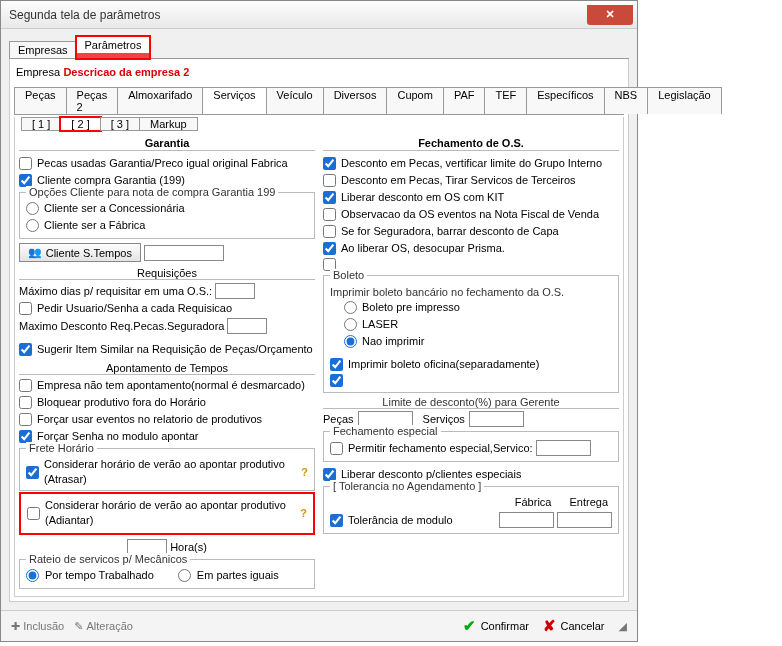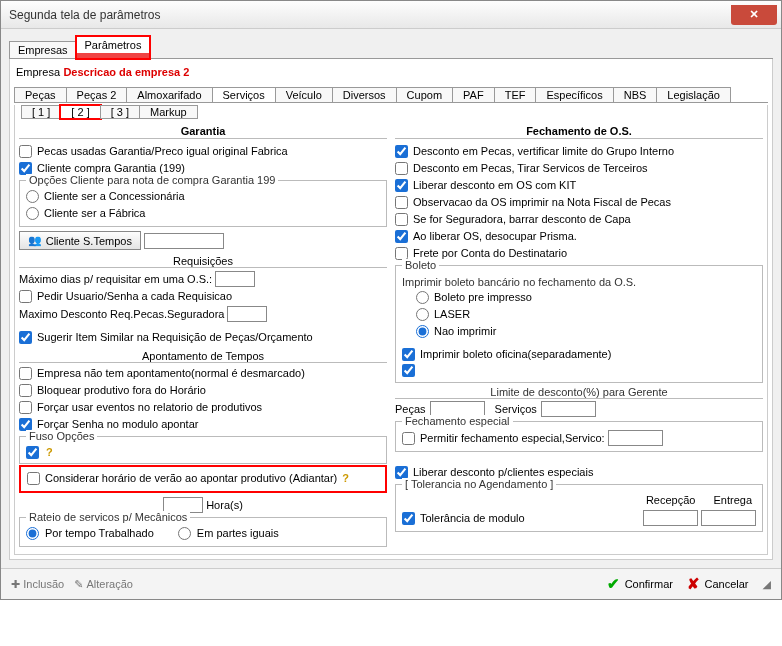--- a/index.html
+++ b/index.html
@@ -1,17 +1,17 @@
 <!DOCTYPE html>
 <html><head>
 <meta charset="utf-8">
 <style>
 * { box-sizing: border-box; font-family: "Segoe UI", Tahoma, sans-serif; font-size: 11px; }
 body { margin: 0; padding: 0; background: #fff; }
-.window { width: 782px; border: 1px solid #888; background: #f0f0f0; }
+.window { width: 638px; border: 1px solid #888; background: #f0f0f0; }
 .titlebar { height: 28px; background: linear-gradient(#fdfdfd,#e8e8e8); display:flex; align-items:center; justify-content:space-between; padding-left:8px; border-bottom:1px solid #ccc;}
 .titlebar-title { color:#333; font-size:12px;}
 .closebtn { width:46px; height:20px; background:#c94a3b; color:#fff; display:flex; align-items:center; justify-content:center; border-radius:0 0 3px 3px; margin-right:4px; font-weight:bold; cursor:pointer;}
 .content { padding:6px 8px 8px 8px; }
 .tabs { display:flex; align-items:flex-end; border-bottom:1px solid #999; }
 .tab { padding:2px 8px; border:1px solid #999; border-bottom:none; background:#f8f8f8; margin-right:-1px; cursor:pointer; position:relative;}
 .tab.active { background:#fff; border-bottom:6px solid #ef4444; top:1px;}
 .tab.hl { outline:2px solid #f00; outline-offset:-1px;}
 .emp-line { padding:4px 2px 6px 2px; font-size:12px;}
 .emp-label { color:#000;}
@@ -161,24 +161,25 @@
             <div class="row">
                 <input type="checkbox" style="">
                 <label>Forçar usar eventos no relatorio de produtivos</label>
               </div>
             <div class="row">
                 <input type="checkbox" checked="" style="">
                 <label>Forçar Senha no modulo apontar</label>
               </div>
 
             <div class="fieldset" style="padding-bottom:2px;">
-              <span class="legend">Fuso Opções</span>
+              <span class="legend">Frete Horário</span>
               <div>
                 <div class="row">
                     <input type="checkbox" checked="" style="">
+                    <label>Considerar horário de verão ao apontar produtivo (Atrasar)</label>
                     <span class="q">?</span>
                   </div>
               </div>
             </div>
             <div class="fieldset hl" style="margin-top:-2px;">
               <div class="row" style="margin-top:0;">
                   <input type="checkbox" style="">
                   <label>Considerar horário de verão ao apontar produtivo (Adiantar)</label>
                   <span class="q">?</span>
                 </div>
@@ -212,33 +213,32 @@
             <div class="row">
                 <input type="checkbox" style="">
                 <label>Desconto em Pecas, Tirar Servicos de Terceiros</label>
               </div>
             <div class="row">
                 <input type="checkbox" checked="" style="">
                 <label>Liberar desconto em OS com KIT</label>
               </div>
             <div class="row">
                 <input type="checkbox" style="">
-                <label>Observacao da OS imprimir na Nota Fiscal de Pecas</label>
+                <label>Observacao da OS eventos na Nota Fiscal de Venda</label>
               </div>
             <div class="row">
                 <input type="checkbox" style="">
                 <label>Se for Seguradora, barrar desconto de Capa</label>
               </div>
             <div class="row">
                 <input type="checkbox" checked="" style="">
                 <label>Ao liberar OS, desocupar Prisma.</label>
               </div>
             <div class="row">
                 <input type="checkbox" style="">
-                <label>Frete por Conta do Destinatario</label>
               </div>
 
             <div class="fieldset">
               <span class="legend">Boleto</span>
               <div>
                 <div class="divlabel">Imprimir boleto bancário no fechamento da O.S.</div>
                 <div class="row indent">
                     <input type="radio" name="bol" style="">
                     <label>Boleto pre impresso</label>
                   </div>
@@ -274,30 +274,30 @@
 
             <div class="fieldset">
               <span class="legend">Fechamento especial</span>
               <div class="row">
                   <input type="checkbox" style="">
                   <label>Permitir fechamento especial,Servico:</label>
                   <input type="text" class="small" style="">
                 </div>
             </div>
 
-            <div class="row" style="margin-top:12px;">
+            <div class="row" style="margin-top:4px;">
                 <input type="checkbox" checked="" style="">
                 <label>Liberar desconto p/clientes especiais</label>
               </div>
 
             <div class="fieldset">
               <span class="legend">[ Tolerancia no Agendamento ]</span>
               <div>
                 <div class="row" style="justify-content:flex-end;gap:18px;padding-right:4px;">
-                  <label>Recepção</label>
+                  <label>Fábrica</label>
                   <label>Entrega</label>
                 </div>
                 <div class="row">
                   <input type="checkbox" checked="" style="">
                     <label>Tolerância de modulo</label>
                   <div style="flex:1"></div>
                   <input type="text" class="small" style="">
                   <input type="text" class="small" style="">
                 </div>
               </div>

